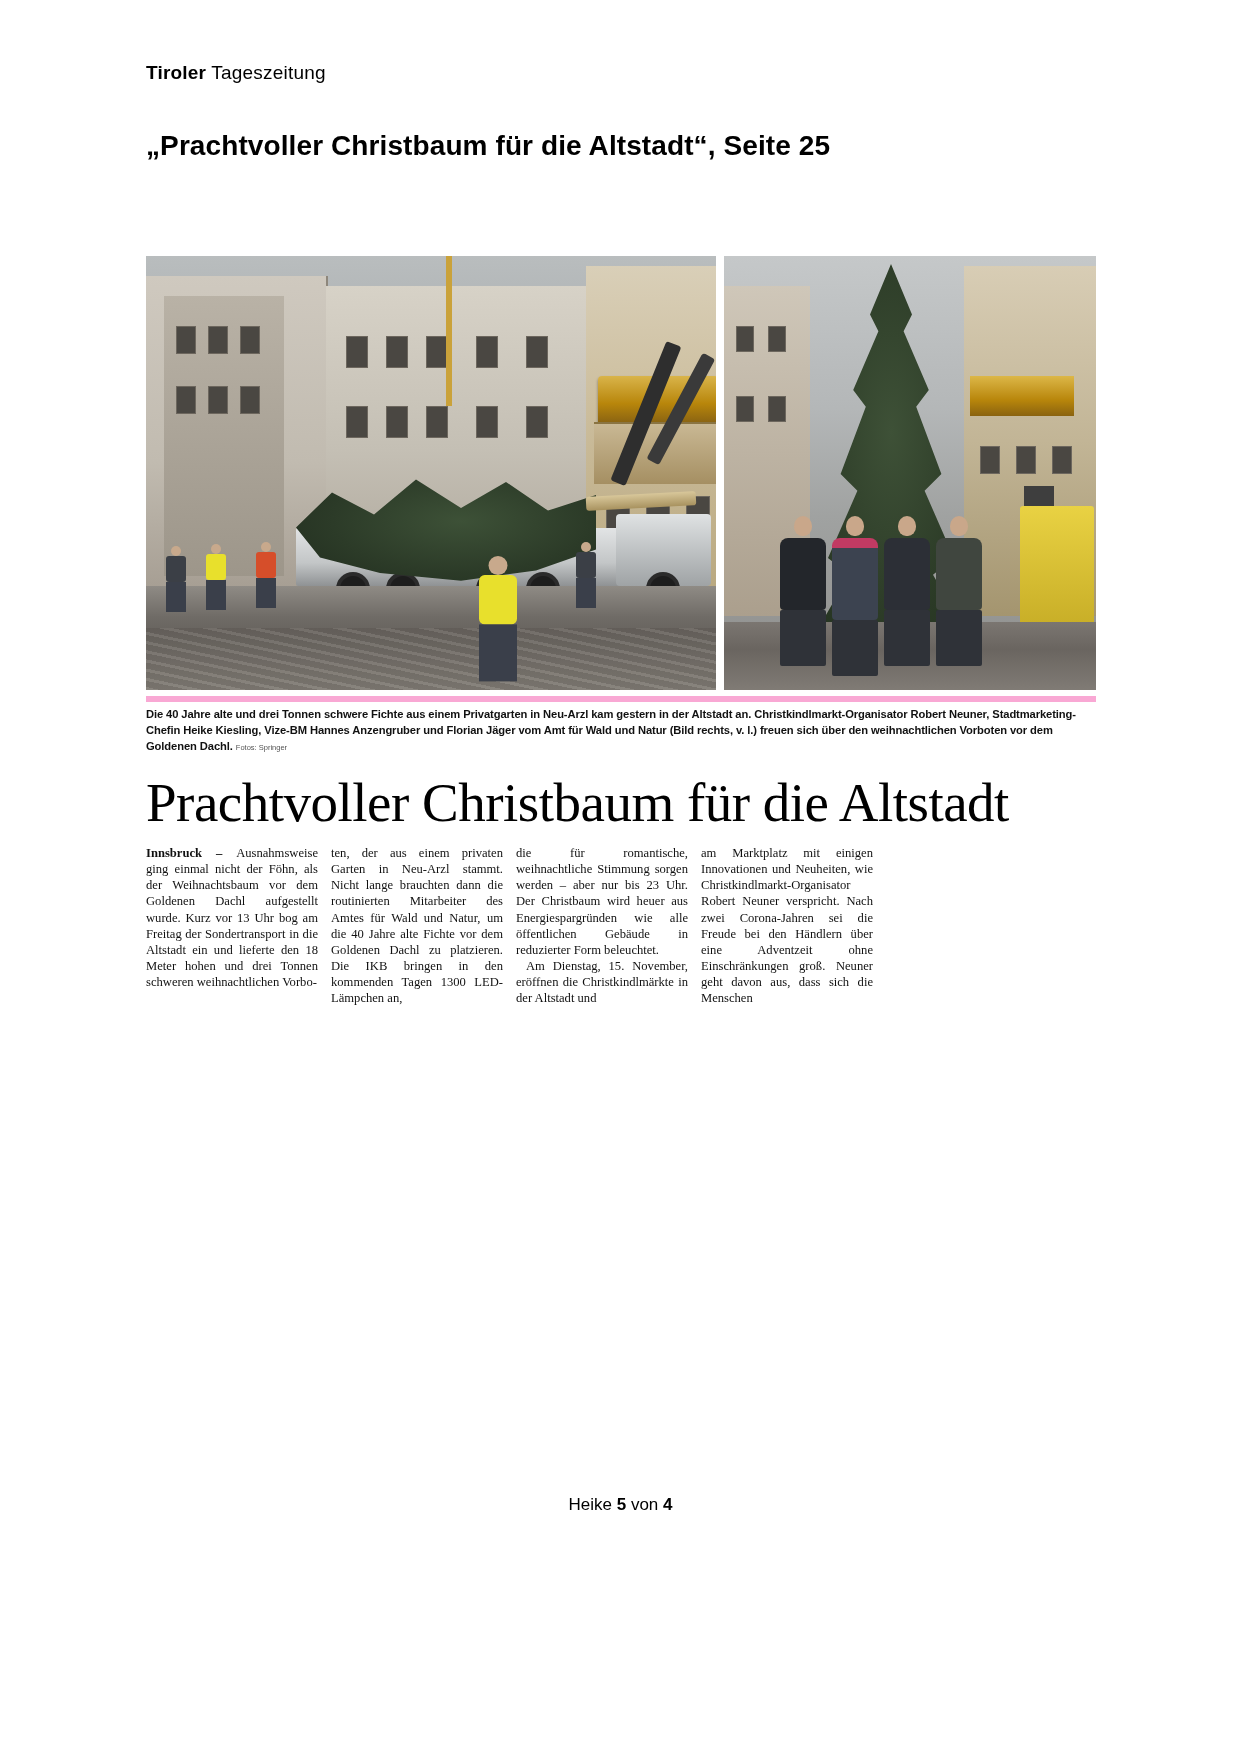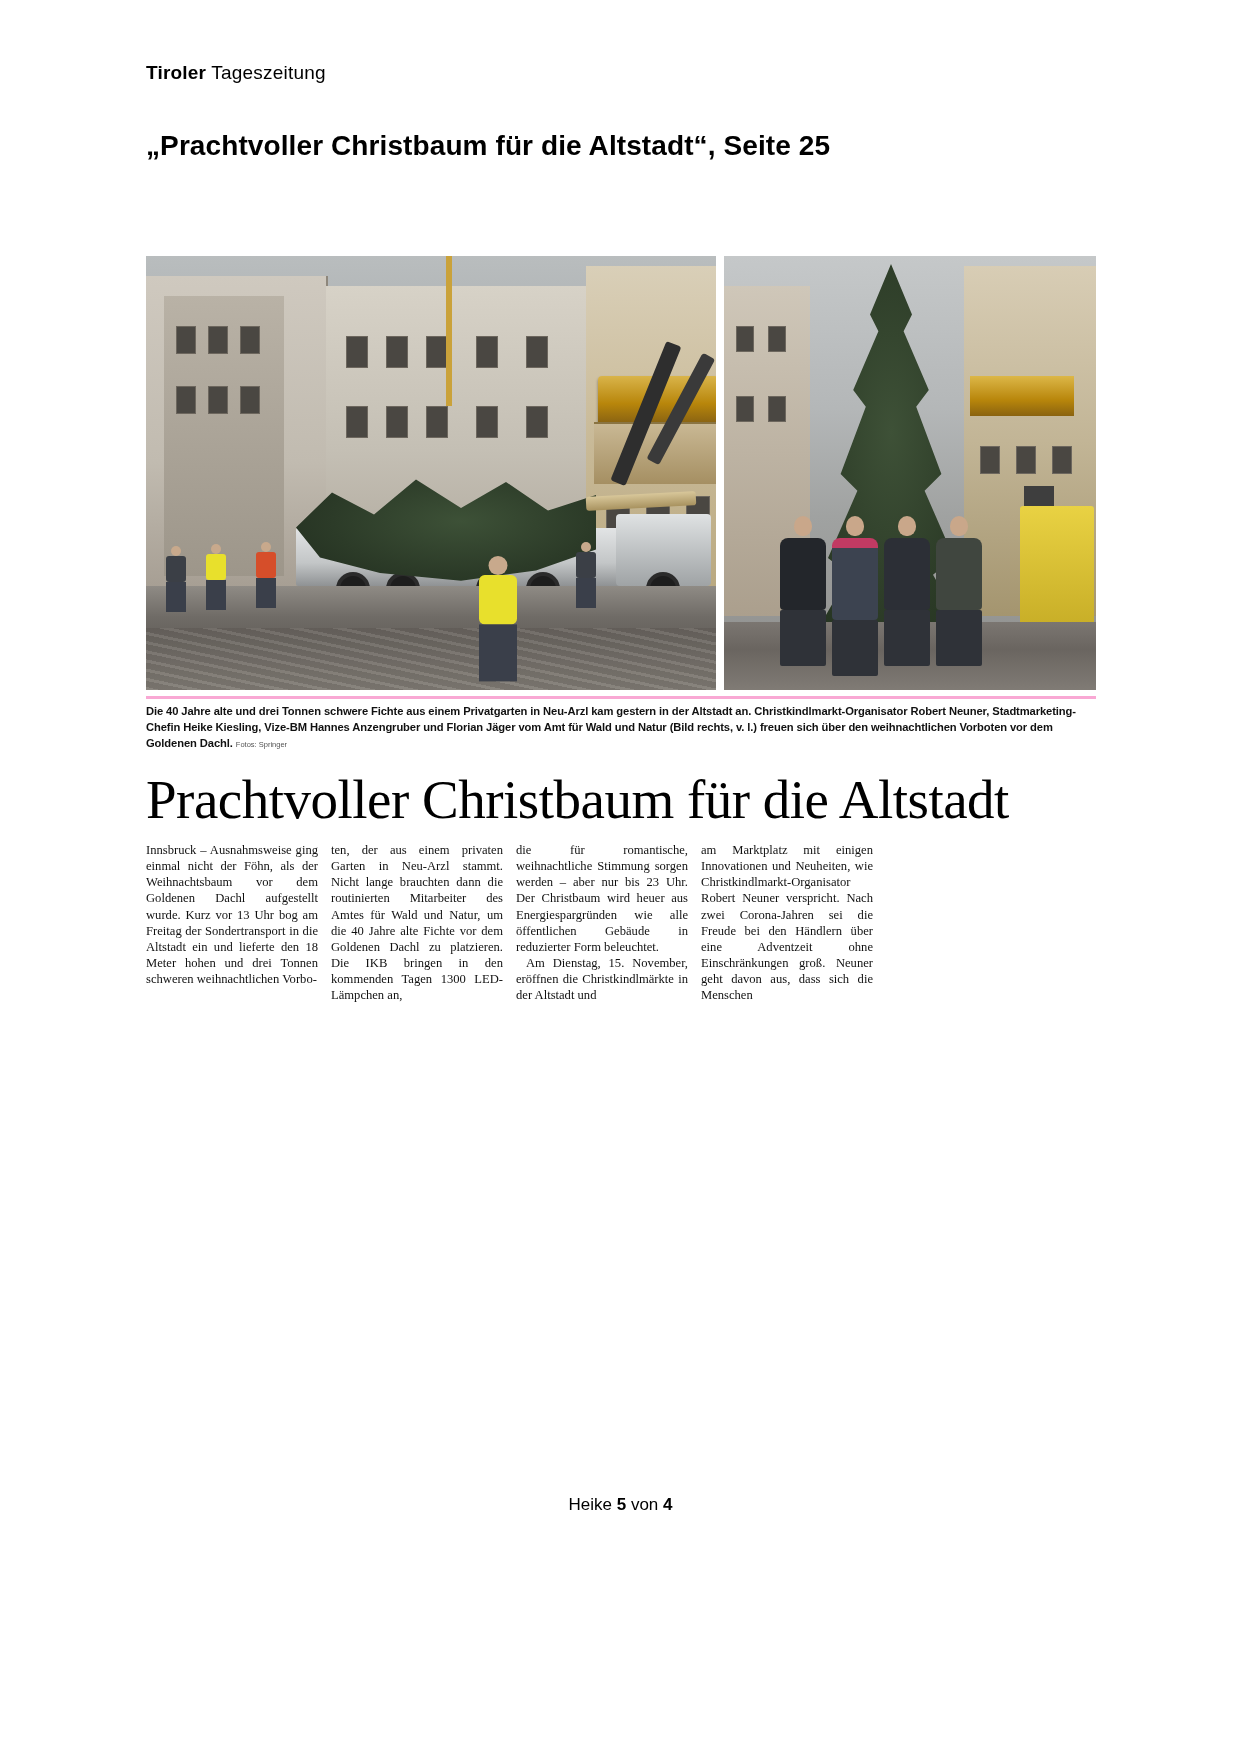--- a/index.html
+++ b/index.html
@@ -193,21 +193,21 @@
   .person {
     position:absolute; width:46px; height:150px; top:260px;
   }
   .person .head { width:18px; height:20px; border-radius:50% 50% 45% 45%; background:#c9a78a; margin:0 auto 2px; }
   .person .body { width:46px; height:72px; border-radius:8px 8px 4px 4px; }
   .person .legs { width:46px; height:56px; background:#2f3238; border-radius:2px; }
 
   .caption {
     width: 950px;
     margin-top: 6px;
-    border-top: 3px solid #f9a8d4;
+    border-top: 6px solid #f9a8d4;
     padding-top: 5px;
     font-size: 11.2px;
     line-height: 1.42;
     font-weight: bold;
     letter-spacing: -0.1px;
     color:#111;
   }
   .caption .credit {
     font-weight: normal;
     font-size: 7.5px;
@@ -232,21 +232,21 @@
     gap: 13px;
     font-family: "Liberation Serif", serif;
     font-size: 12.6px;
     line-height: 1.285;
     text-align: justify;
     color:#111;
   }
   .col { width: 172px; }
   .col p { margin: 0; }
   .col p + p { text-indent: 10px; }
-  .lead { font-weight: normal; }
+  .lead { font-weight: bold; }
   .italic { font-style: italic; }
 
   .footer {
     position: absolute;
     left: 0;
     top: 1495px;
     width: 1241px;
     text-align: center;
     font-size: 17px;
   }

